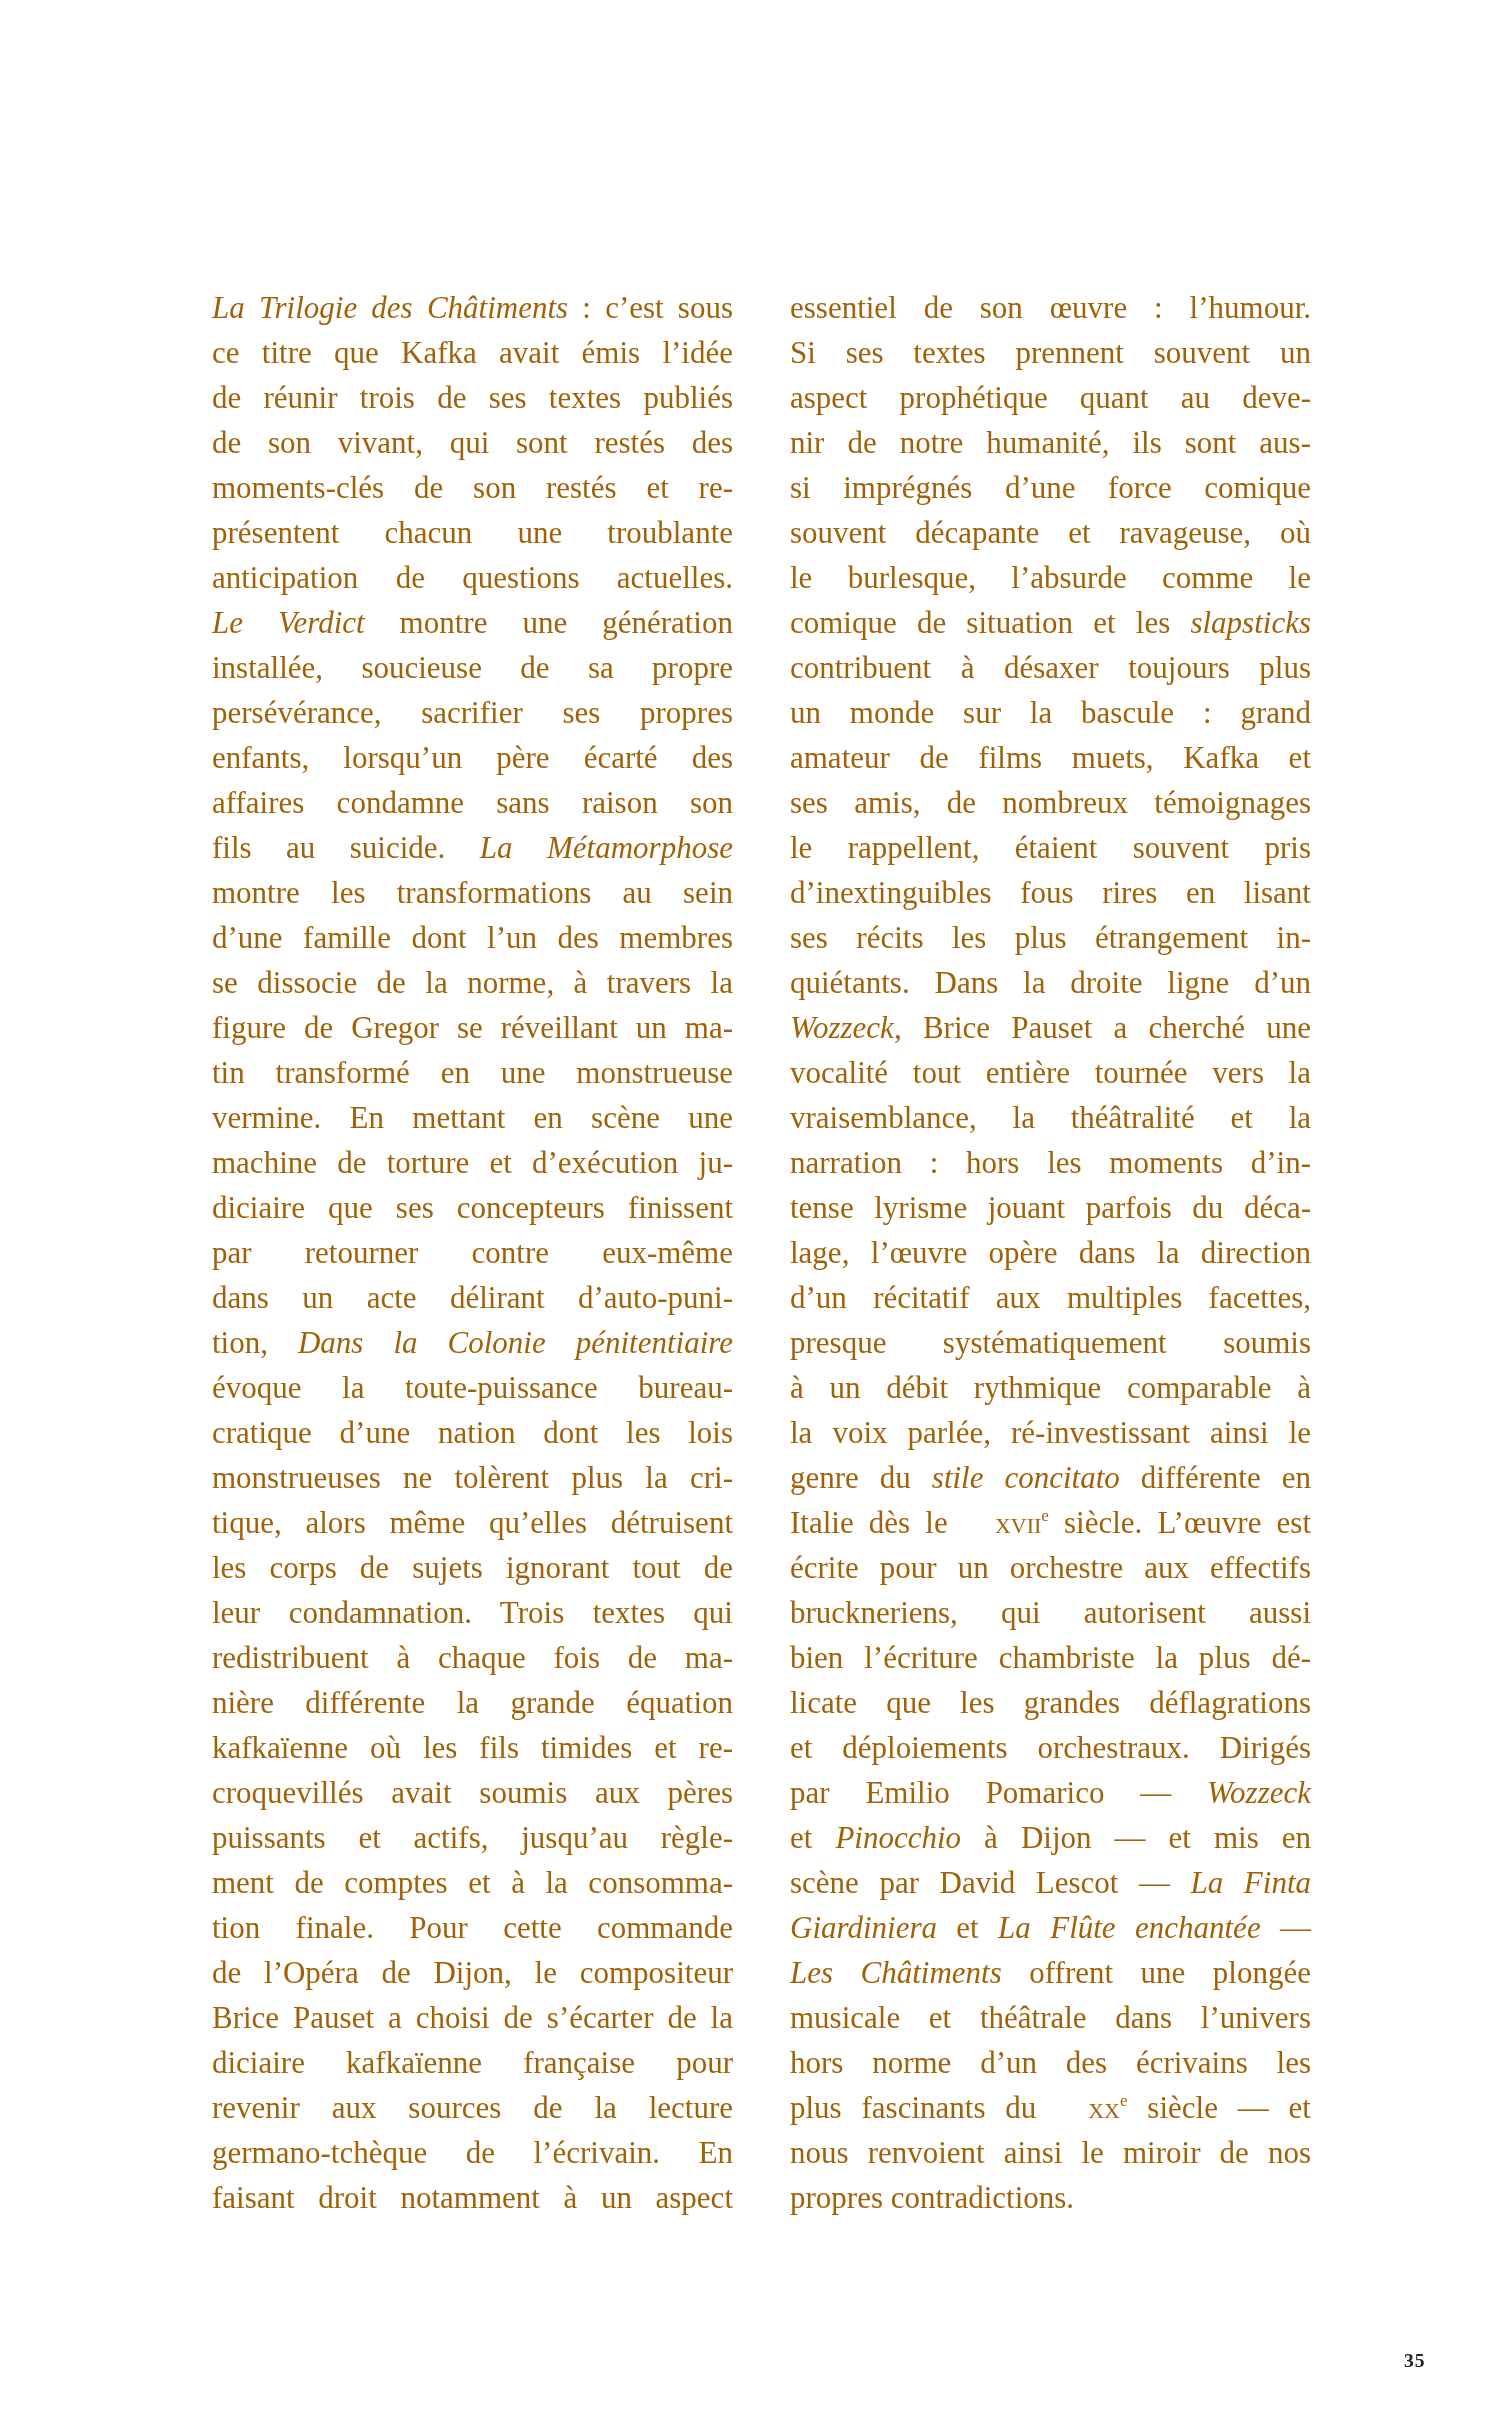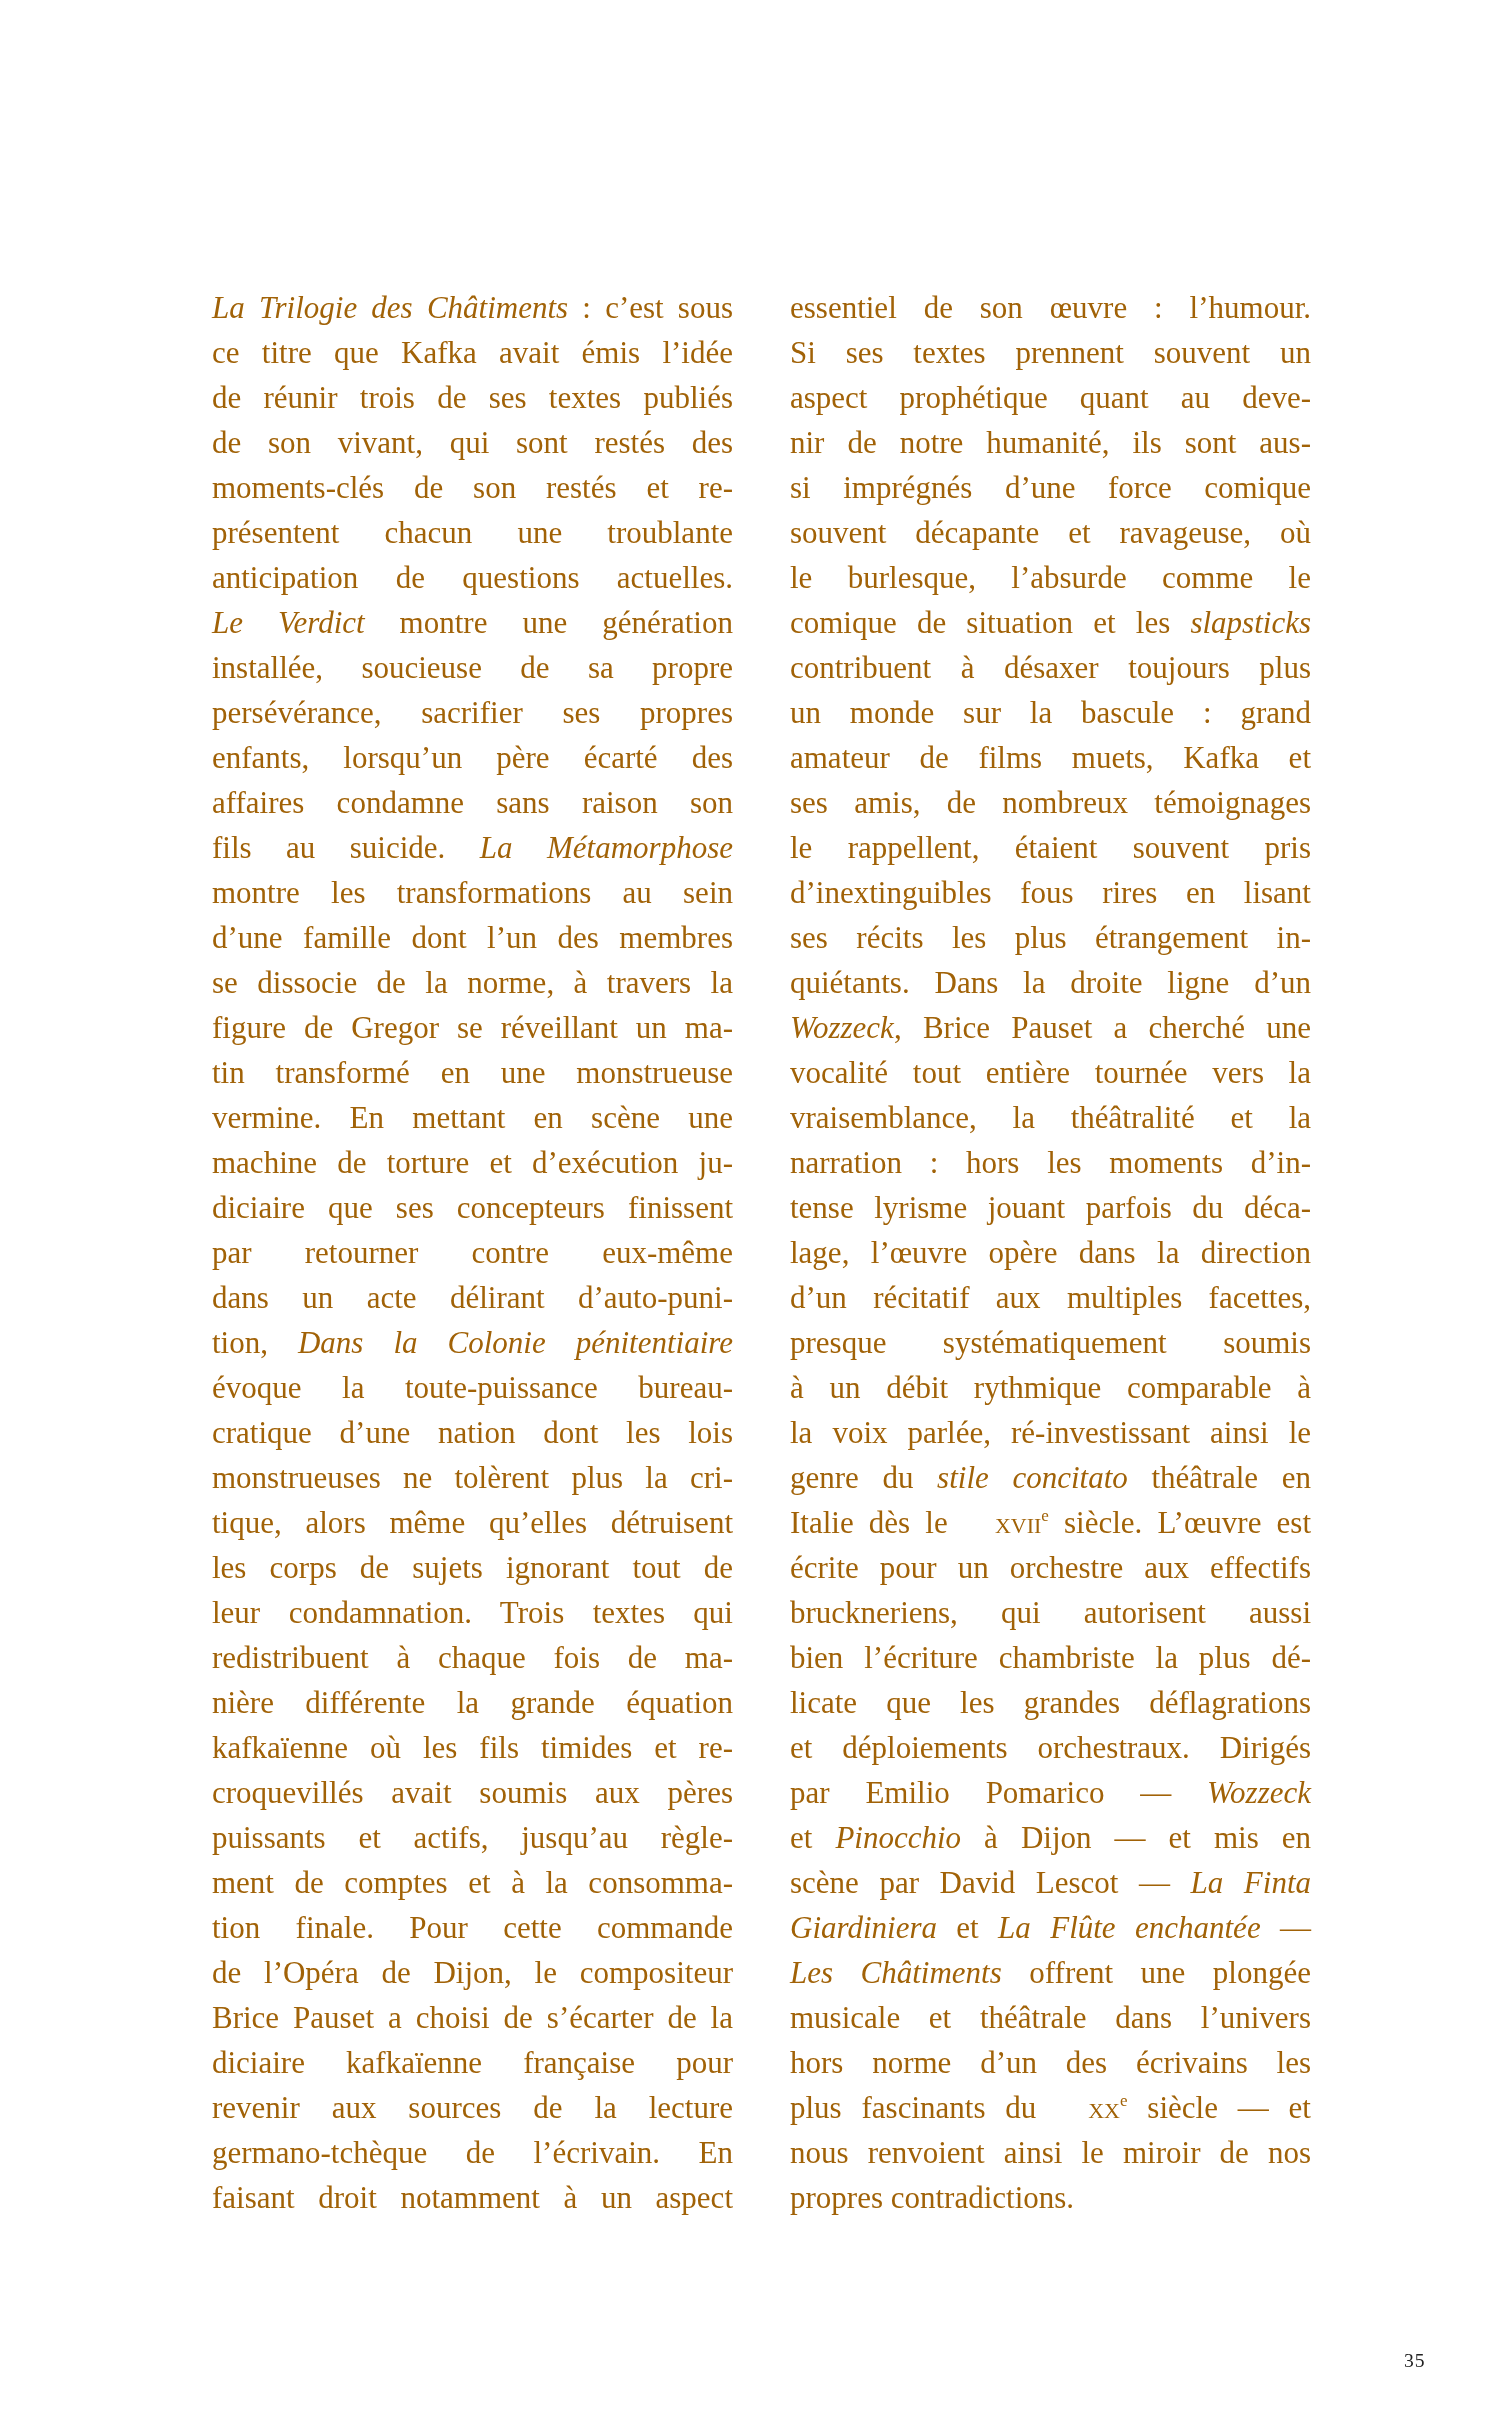--- a/index.html
+++ b/index.html
@@ -28,20 +28,21 @@
     .smallcaps { font-variant: small-caps; margin-left: 32px; }
     sup { font-size: 0.55em; line-height: 0; vertical-align: 0.7em; }
     .page-number {
       position: absolute;
       left: 1404px;
       top: 2350px;
       font-family: "Liberation Serif", "DejaVu Serif", serif;
       font-size: 19.6px;
       color: #222;
       letter-spacing: 1px;
+      font-weight: bold;
     }
   </style>
 </head>
 <body>
 
 <div class="page">
   <div class="column col-left">
       <span class="line"><i>La Trilogie des Châtiments</i><span> : c’est sous</span></span>
       <span class="line"><span>ce titre que Kafka avait émis l’idée</span></span>
       <span class="line"><span>de réunir trois de ses textes publiés</span></span>
@@ -106,21 +107,21 @@
       <span class="line"><i>Wozzeck</i><span>, Brice Pauset a cherché une</span></span>
       <span class="line"><span>vocalité tout entière tournée vers la</span></span>
       <span class="line"><span>vraisemblance, la théâtralité et la</span></span>
       <span class="line"><span>narration : hors les moments d’in-</span></span>
       <span class="line"><span>tense lyrisme jouant parfois du déca-</span></span>
       <span class="line"><span>lage, l’œuvre opère dans la direction</span></span>
       <span class="line"><span>d’un récitatif aux multiples facettes,</span></span>
       <span class="line"><span>presque systématiquement soumis</span></span>
       <span class="line"><span>à un débit rythmique comparable à</span></span>
       <span class="line"><span>la voix parlée, ré-investissant ainsi le</span></span>
-      <span class="line"><span>genre du </span><i>stile concitato</i><span> théâtrale en</span></span>
+      <span class="line"><span>genre du </span><i>stile concitato</i><span> différente en</span></span>
       <span class="line"><span>Italie dès le </span><span class="smallcaps">xvii</span><sup>e</sup><span> siècle. L’œuvre est</span></span>
       <span class="line"><span>écrite pour un orchestre aux effectifs</span></span>
       <span class="line"><span>bruckneriens, qui autorisent aussi</span></span>
       <span class="line"><span>bien l’écriture chambriste la plus dé-</span></span>
       <span class="line"><span>licate que les grandes déflagrations</span></span>
       <span class="line"><span>et déploiements orchestraux. Dirigés</span></span>
       <span class="line"><span>par Emilio Pomarico — </span><i>Wozzeck</i></span>
       <span class="line"><span>et </span><i>Pinocchio</i><span> à Dijon — et mis en</span></span>
       <span class="line"><span>scène par David Lescot — </span><i>La Finta</i></span>
       <span class="line"><i>Giardiniera</i><span> et </span><i>La Flûte enchantée</i><span> —</span></span>

